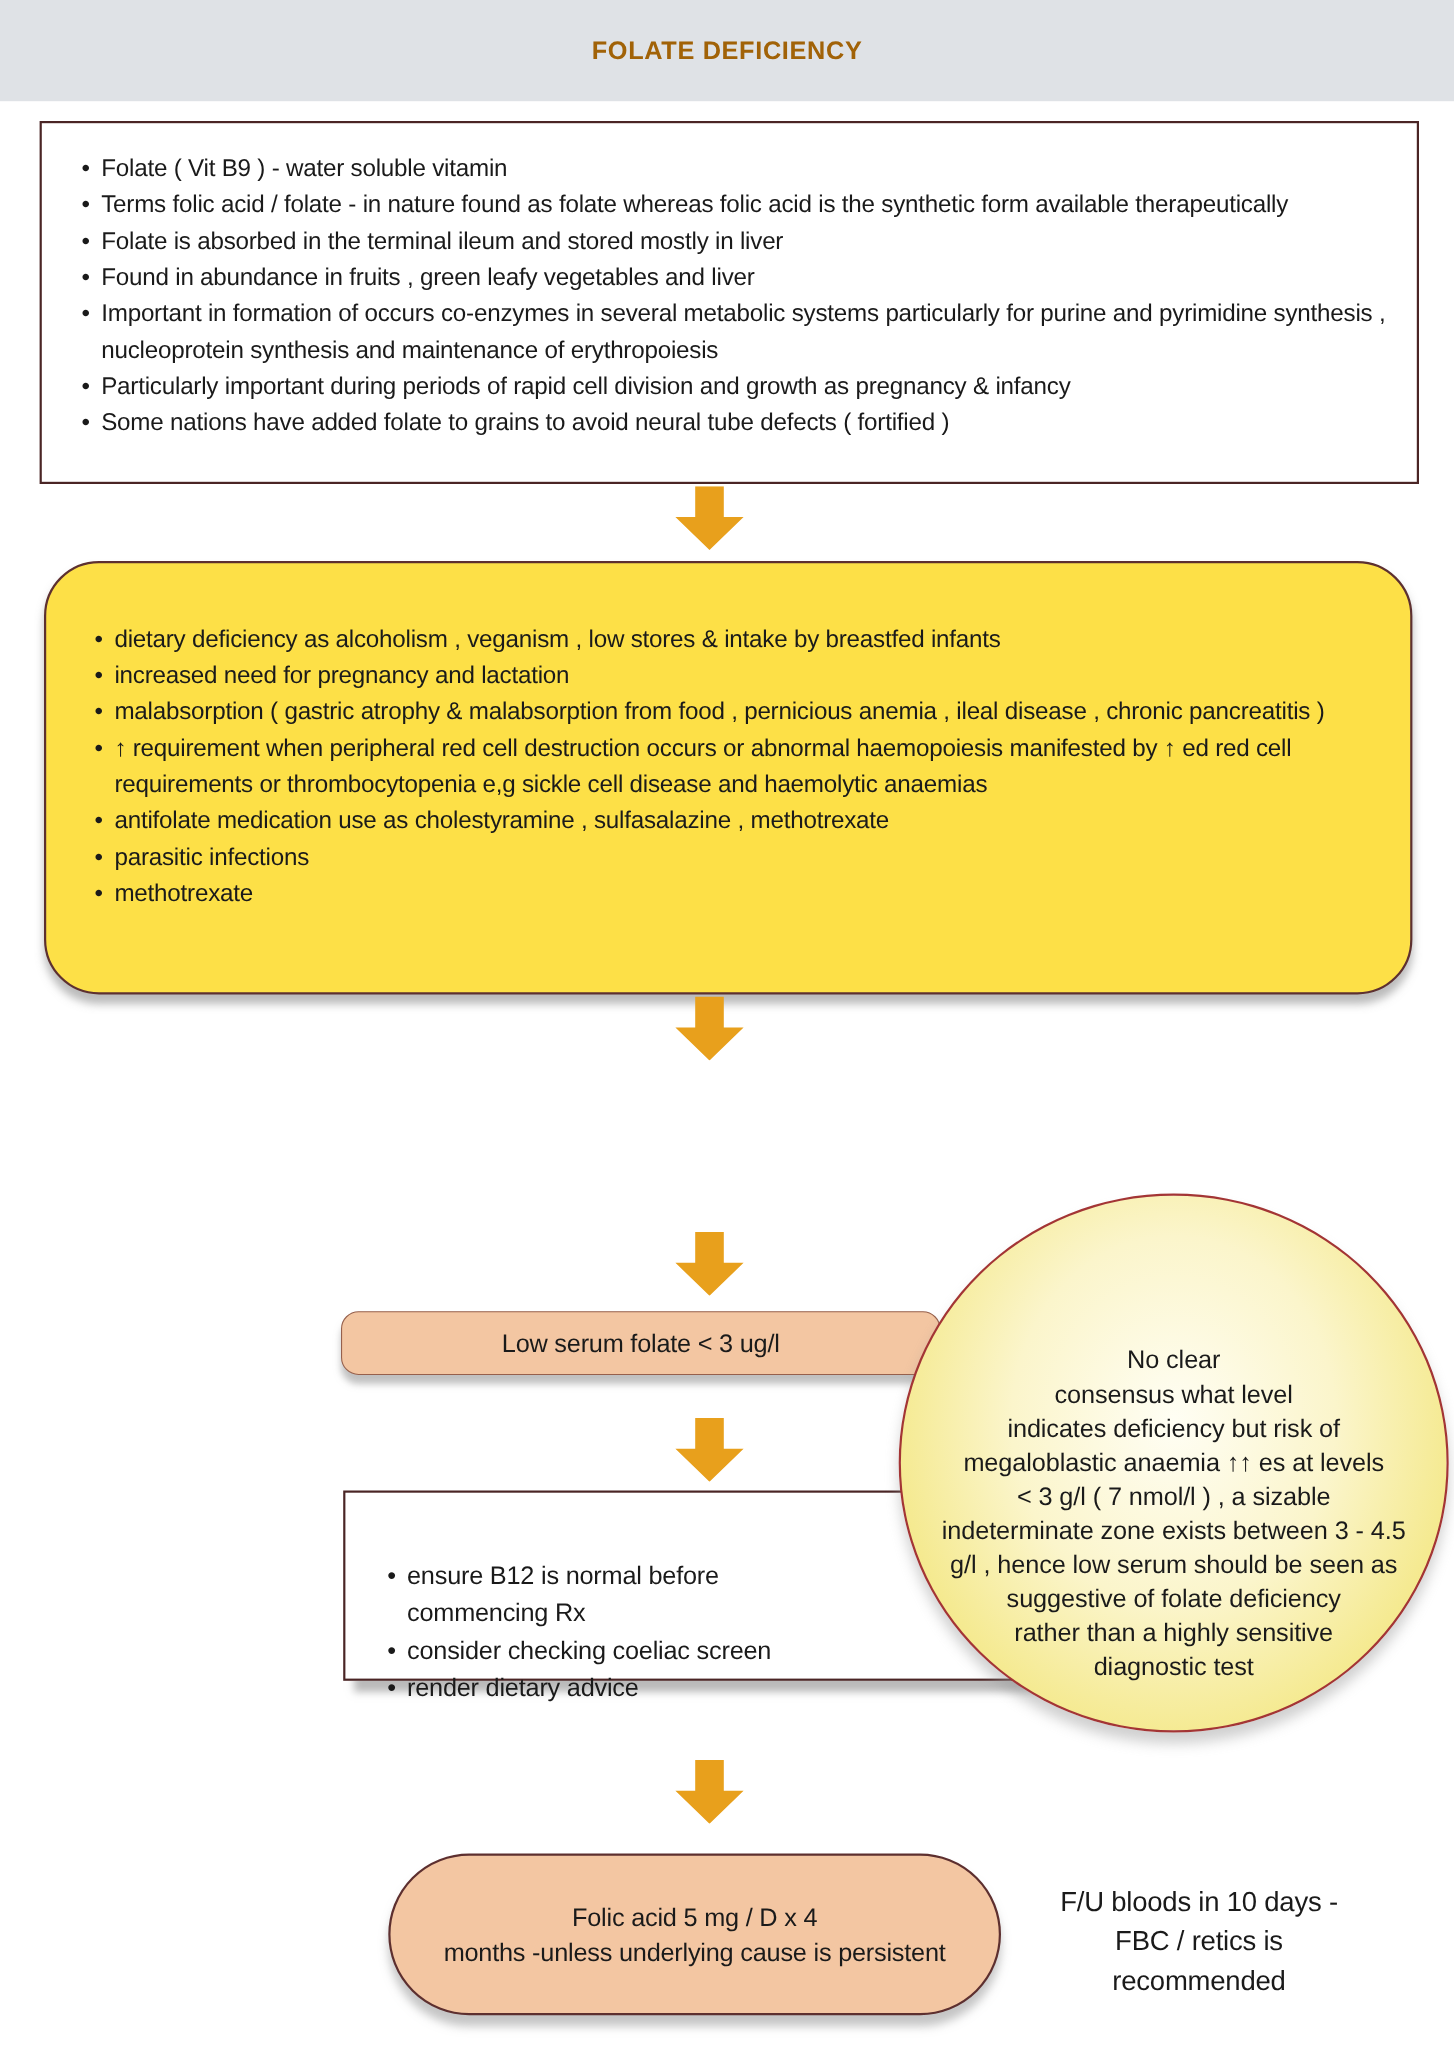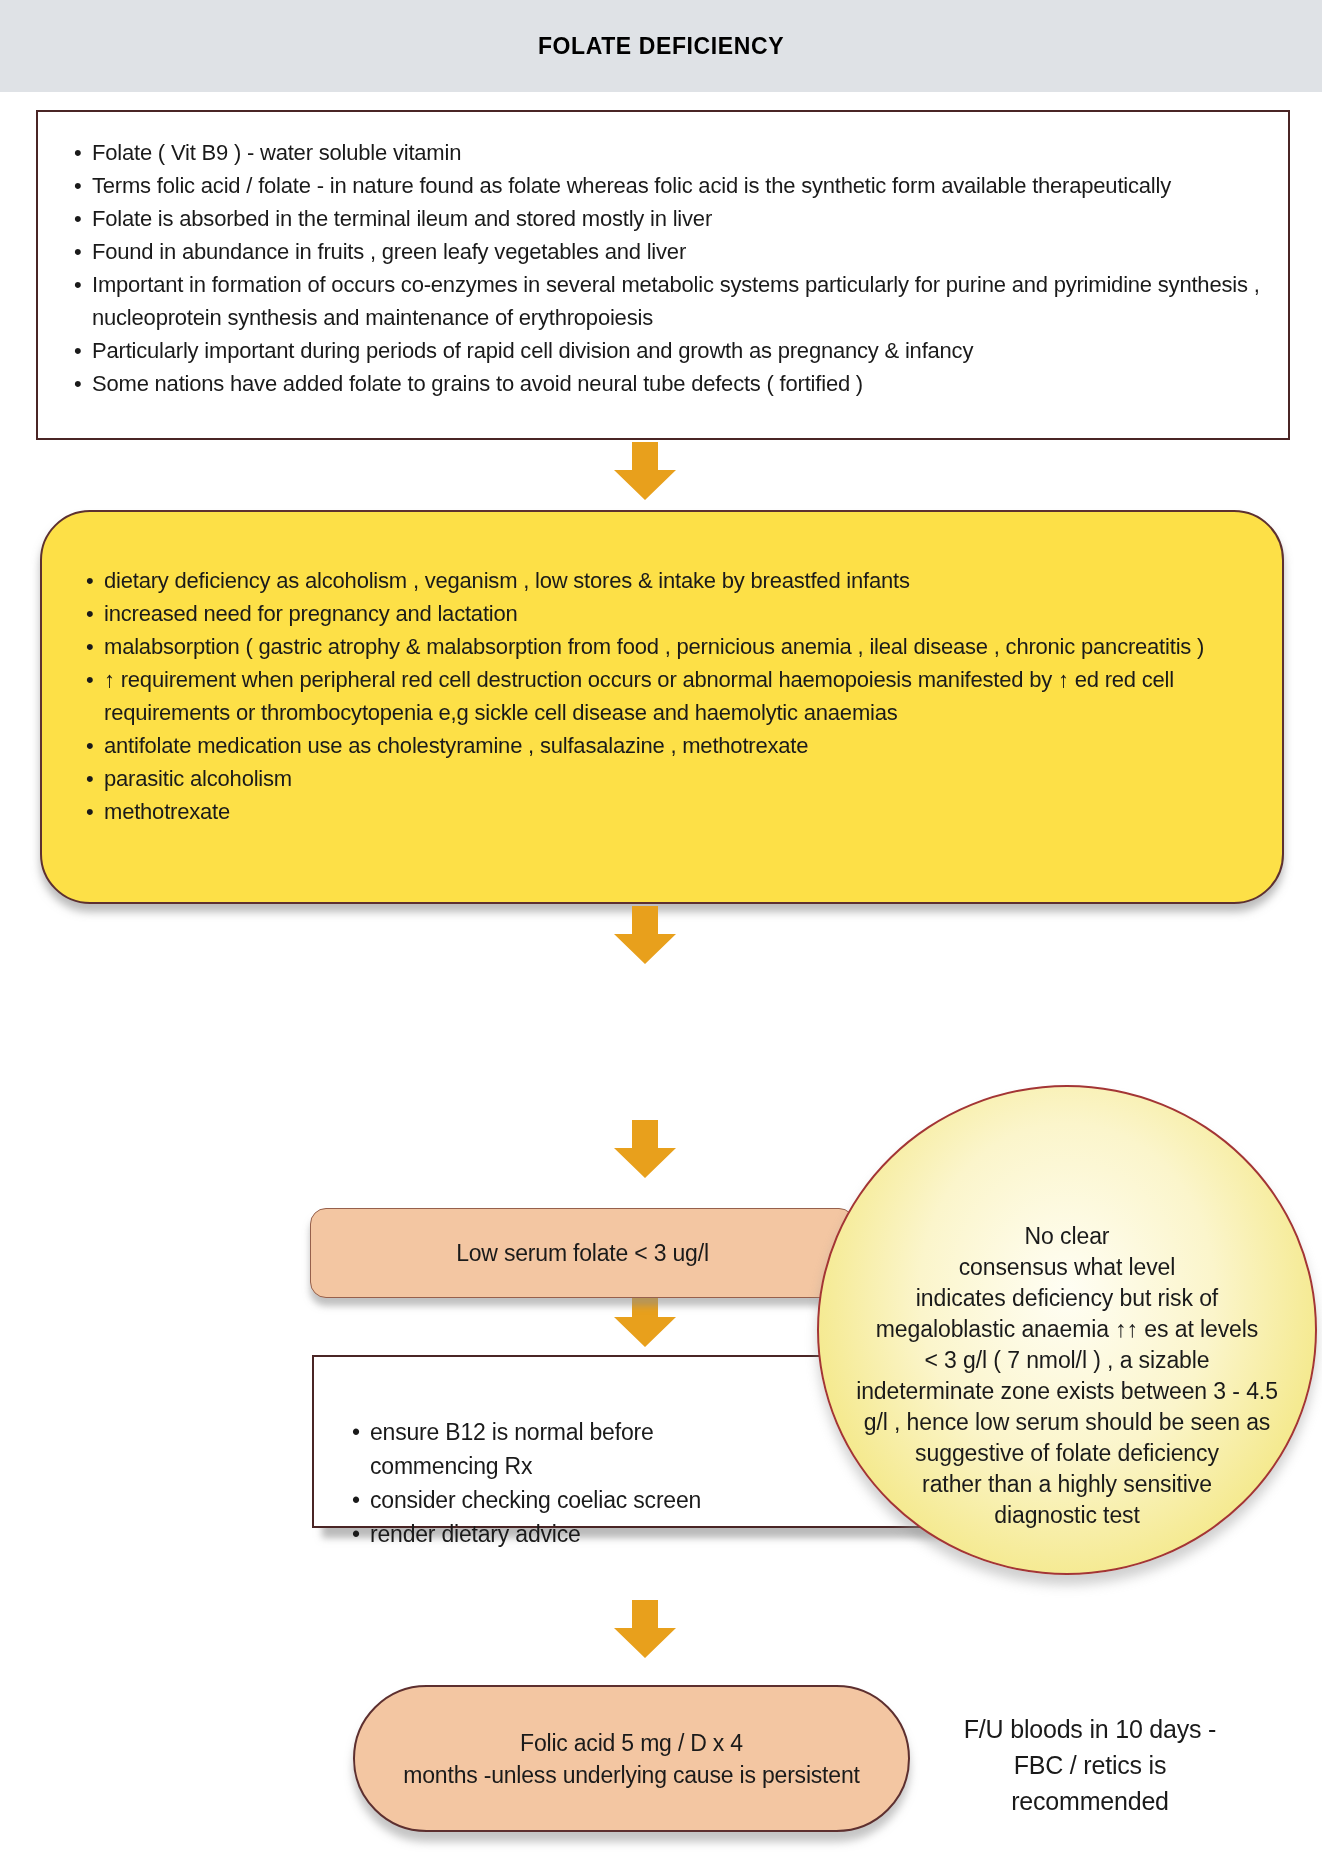--- a/index.html
+++ b/index.html
@@ -8,21 +8,21 @@
     font-family:"Liberation Sans", sans-serif; color:#1a1a1a; overflow:hidden;
     letter-spacing:-0.2px;
   }
   * { box-sizing:border-box; }
 
   
   .header-band {
     position:absolute; left:0; top:0; width:1322px; height:92px;
     background:#dfe2e6; display:flex; align-items:center; justify-content:center;
   }
-  .page-title { font-size:23px; font-weight:bold; letter-spacing:0.6px; color:#000000; }
+  .page-title { font-size:23px; font-weight:bold; letter-spacing:0.6px; color:#a16207; }
 
   
   ul.blist { list-style:none; margin:0; padding:0; }
   ul.blist li { position:relative; padding-left:22px; font-size:22px; line-height:33px; white-space:pre-line; }
   ul.blist li::before { content:"\2022"; position:absolute; left:4px; }
 
   
   .intro-box {
     position:absolute; left:36px; top:110px; width:1254px; height:330px;
     background:#ffffff; border:2px solid #4a2525; padding:24px 26px 0 32px;
@@ -40,25 +40,25 @@
   .manifest-box {
     position:absolute; left:36px; top:975px; width:1250px; height:130px;
     background:#ffffff; border:1px solid #cfcfcf; border-radius:22px;
     box-shadow:0 7px 8px rgba(150,150,150,0.45);
     display:flex; align-items:center; justify-content:center;
     text-align:center; font-size:22px; line-height:33px; white-space:pre-line;
   }
 
   
   .low-serum-box {
-    position:absolute; left:310px; top:1192px; width:545px; height:90px;
+    position:absolute; left:310px; top:1192px; width:545px; height:58px;
     background:#f3c6a2; border:1px solid #96604c; border-radius:16px;
     box-shadow:0 8px 7px rgba(140,140,140,0.55);
     display:flex; align-items:center; justify-content:center;
-    font-size:23px; z-index:1;margin-top:16px;
+    font-size:23px; z-index:1;
   }
 
   
   .management-box {
     position:absolute; left:312px; top:1355px; width:652px; height:173px;
     background:#ffffff; border:2px solid #4a2525;
     box-shadow:10px 10px 7px rgba(140,140,140,0.6);
     padding:58px 18px 0 34px; z-index:1;
   }
   .management-box ul.blist li { font-size:23px; line-height:34px; }
@@ -126,21 +126,21 @@
       </svg>
   </div>
 
   <div class="causes-box">
     <ul class="blist">
       <li>dietary deficiency as alcoholism , veganism , low stores &amp; intake by breastfed infants</li>
       <li>increased need for pregnancy and lactation</li>
       <li>malabsorption ( gastric atrophy &amp; malabsorption from food , pernicious anemia , ileal disease , chronic pancreatitis )</li>
       <li>↑ requirement when peripheral red cell destruction occurs or abnormal haemopoiesis manifested by ↑ ed red cell requirements or thrombocytopenia e,g sickle cell disease and haemolytic anaemias</li>
       <li>antifolate medication use as cholestyramine , sulfasalazine , methotrexate</li>
-      <li>parasitic alcoholism</li>
+      <li>parasitic infections</li>
       <li>methotrexate</li>
     </ul>
   </div>
 
   <div class="flow-arrow arrow-2">
     <svg viewBox="0 0 64 58">
         <polygon points="19,0 45,0 45,28 63,28 32,58 1,28 19,28"></polygon>
       </svg>
   </div>
 

